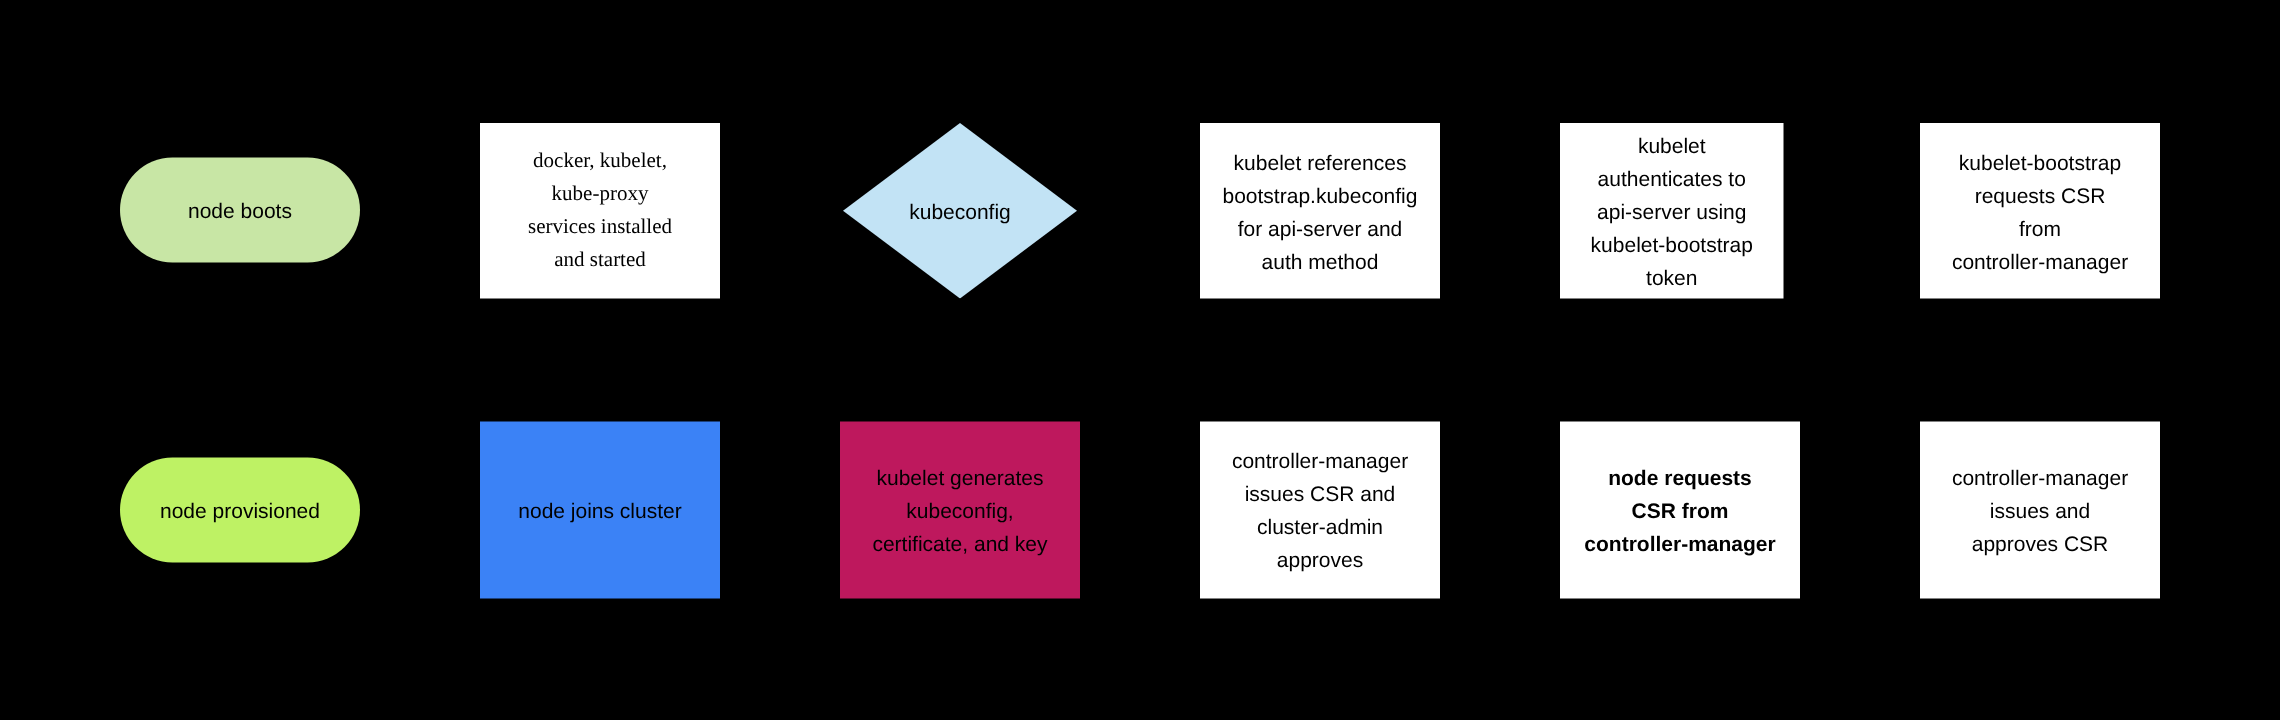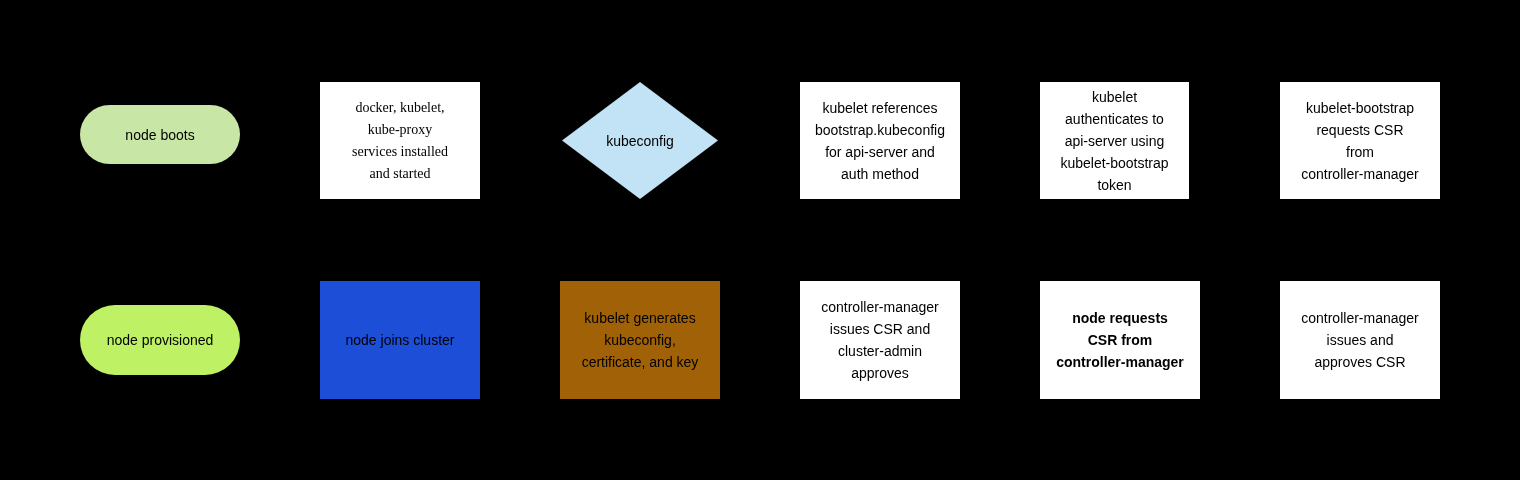--- a/index.html
+++ b/index.html
@@ -62,21 +62,21 @@
     width: auto;
     min-width: 100%;
     white-space: pre;
   }
 </style>
 </head>
 <body>
 
 <div id="canvas" style="background: rgb(0, 0, 0);">
     <div>
-      <div class="node pill" style="left: 80px; top: 105px; width: 160px; height: 59px; background: rgb(200, 230, 165);"><span class="label">node boots</span></div>
+      <div class="node pill" style="left: 80px; top: 105px; width: 160px; height: 70px; background: rgb(200, 230, 165);"><span class="label">node boots</span></div>
       <div class="node rect" style="left: 320px; top: 82px; width: 160px; height: 117px; background: rgb(255, 255, 255); font-family: Liberation Serif, serif;"><span class="label">docker, kubelet,
 kube-proxy
 services installed
 and started</span></div>
       <div class="node diamond" style="left: 562px; top: 82px; width: 156px; height: 117px;"><svg class="diamond-shape" viewBox="0 0 100 100" preserveAspectRatio="none">
           <polygon points="50,0 100,50 50,100 0,50" class="fill" style="fill: rgb(194, 227, 245);"></polygon>
         </svg><span class="label">kubeconfig</span></div>
       <div class="node rect overflow" style="left: 800px; top: 82px; width: 160px; height: 117px; background: rgb(255, 255, 255);"><span class="label">kubelet references
 bootstrap.kubeconfig
 for api-server and
@@ -86,22 +86,22 @@
 api-server using
 kubelet-bootstrap
 token</span></div>
       <div class="node rect" style="left: 1280px; top: 82px; width: 160px; height: 117px; background: rgb(255, 255, 255);"><span class="label">kubelet-bootstrap
 requests CSR
 from
 controller-manager</span></div>
     </div>
     <div>
       <div class="node pill overflow" style="left: 80px; top: 305px; width: 160px; height: 70px; background: #bef264;"><span class="label">node provisioned</span></div>
-      <div class="node rect" style="left: 320px; top: 281px; width: 160px; height: 118px; background: #1d4ed8;"><span class="label">node joins cluster</span></div>
-      <div class="node rect" style="left: 560px; top: 281px; width: 160px; height: 118px; background: #a16207;"><span class="label">kubelet generates
+      <div class="node rect" style="left: 320px; top: 281px; width: 160px; height: 118px; background: #3b82f6;"><span class="label">node joins cluster</span></div>
+      <div class="node rect" style="left: 560px; top: 281px; width: 160px; height: 118px; background: #be185d;"><span class="label">kubelet generates
 kubeconfig,
 certificate, and key</span></div>
       <div class="node rect" style="left: 800px; top: 281px; width: 160px; height: 118px; background: rgb(255, 255, 255);"><span class="label">controller-manager
 issues CSR and
 cluster-admin
 approves</span></div>
       <div class="node rect" style="left: 1040px; top: 281px; width: 160px; height: 118px; background: rgb(255, 255, 255); font-weight: bold;"><span class="label">node requests
 CSR from
 controller-manager</span></div>
       <div class="node rect" style="left: 1280px; top: 281px; width: 160px; height: 118px; background: rgb(255, 255, 255);"><span class="label">controller-manager

